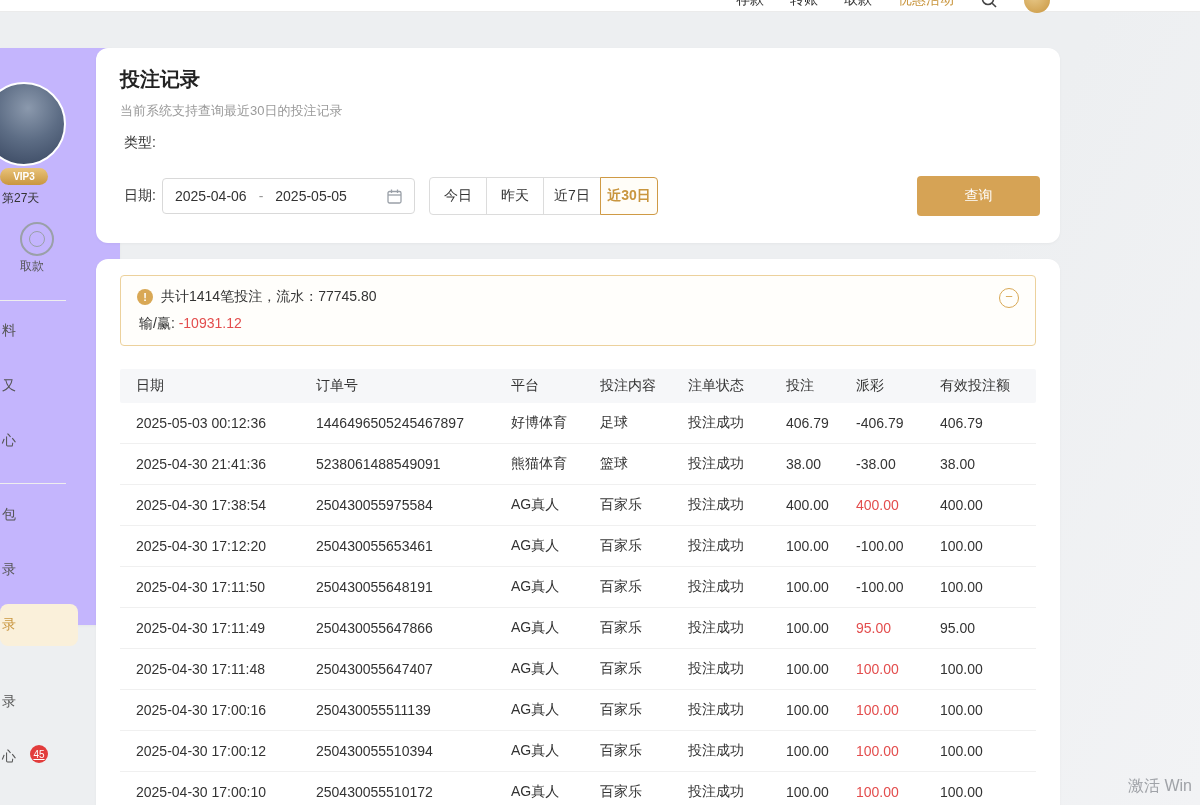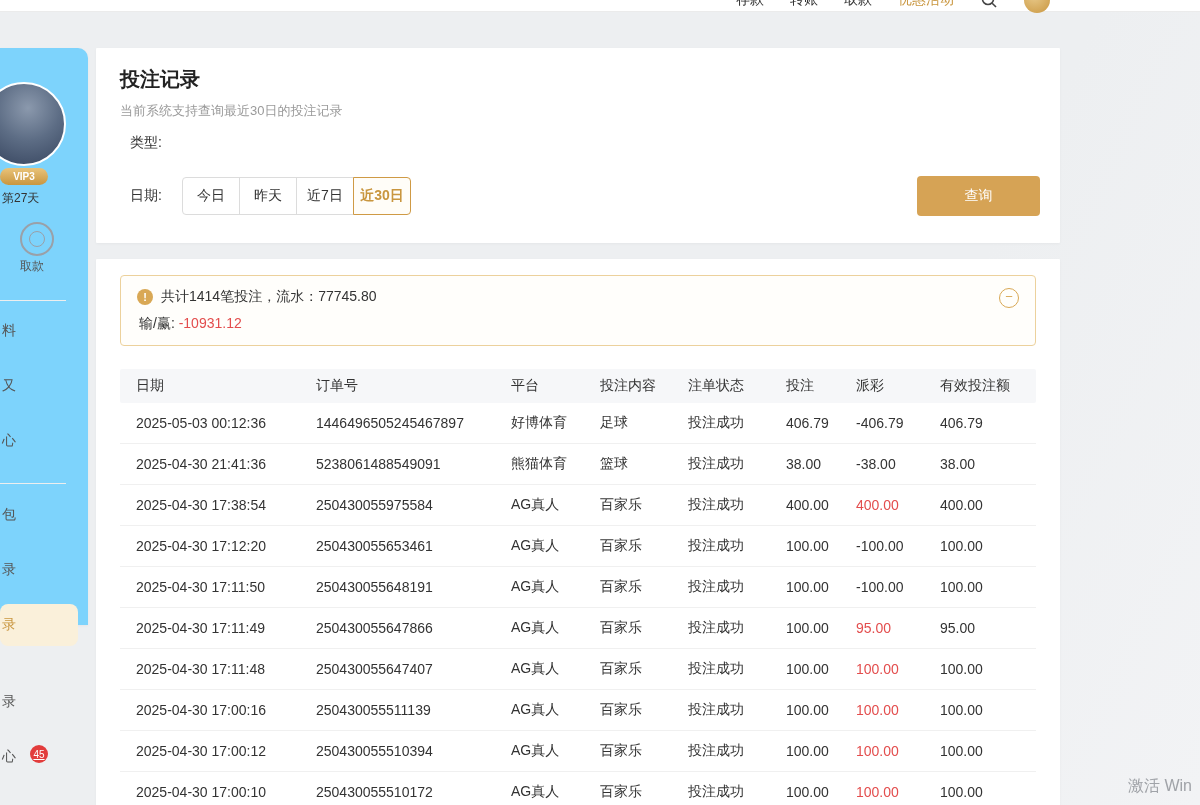--- a/index.html
+++ b/index.html
@@ -16,22 +16,23 @@
     display:flex;align-items:center;justify-content:flex-end;
     gap:26px;padding-right:150px;box-sizing:border-box;
   }
   .topbar .nav-item{font-size:14px;color:#333;cursor:pointer;white-space:nowrap;}
   .topbar .nav-item.gold{color:#c9963f;}
   .topbar .avatar-sm{width:26px;height:26px;border-radius:50%;
     background:radial-gradient(circle at 40% 35%,#e8c98a,#c9963f);}
   
   .sidebar{
     position:absolute;left:0;top:48px;width:88px;height:577px;
-    background:#7dd3fc;border-top-right-radius:10px;
+    background:#c4b5fd;border-top-right-radius:10px;
     box-shadow:0 1px 3px rgba(0,0,0,.04);
+    padding-left:32px;
   }
   .avatar-big{
     position:absolute;left:-18px;top:34px;width:80px;height:80px;border-radius:50%;
     background:radial-gradient(circle at 55% 30%,#8b99ad 0%,#5d6d85 45%,#32405a 100%);
     border:2px solid #fff;
   }
   .vip-badge{
     position:absolute;left:0;top:120px;width:48px;height:17px;border-radius:9px;
     background:linear-gradient(180deg,#e9c37a,#c9963f);color:#fff;
     font-size:10px;font-weight:bold;display:flex;align-items:center;justify-content:center;
@@ -49,26 +50,26 @@
     font-size:14px;color:#555;cursor:pointer;padding-left:2px;box-sizing:border-box;
   }
   .sb-item.active{
     background:#faf0da;border-radius:8px;color:#c9963f;height:42px;width:78px;
   }
   .sb-badge{
     position:absolute;left:30px;width:18px;height:18px;border-radius:50%;
     background:#e23c3c;color:#fff;font-size:10px;display:flex;align-items:center;justify-content:center;
   }
   
-  .card{position:absolute;background:#fff;border-radius:1px;box-shadow:0 1px 3px rgba(0,0,0,.04);}
+  .card{position:absolute;background:#fff;border-radius:12px;box-shadow:0 1px 3px rgba(0,0,0,.04);}
   .card.filters{left:96px;top:48px;width:964px;height:195px;box-sizing:border-box;padding:18px 0 0 0;}
   .card.results{left:96px;top:259px;width:964px;height:640px;box-sizing:border-box;}
   .page-title{font-size:20px;font-weight:bold;color:#222;margin:0 24px;}
   .page-subtitle{font-size:13px;color:#9a9a9a;margin:9px 24px 0;}
-  .filter-row{display:flex;align-items:center;margin:14px 20px 0 34px;}
+  .filter-row{display:flex;align-items:center;margin:14px 20px 0 22px;text-align:right;}
   .filter-row.second{margin-top:24px;}
   .f-label{font-size:14px;color:#333;width:38px;flex:none;}
   .select-box{
     width:255px;height:36px;border:1px solid #d9d9d9;border-radius:4px;margin-left:6px;
     display:flex;align-items:center;justify-content:space-between;
     padding:0 12px;box-sizing:border-box;font-size:14px;color:#333;cursor:pointer;background:#fff;
   }
   .chev{color:#b0b0b0;flex:none;display:flex;}
   .date-box{
     width:253px;height:36px;border:1px solid #d9d9d9;border-radius:4px;margin-left:6px;
@@ -158,20 +159,33 @@
 <div class="card filters">
   <div class="page-title">投注记录</div>
   <div class="page-subtitle">当前系统支持查询最近30日的投注记录</div>
 
   <div class="filter-row">
     <span class="f-label">类型:</span>
   </div>
 
   <div class="filter-row second">
     <span class="f-label">日期:</span>
+    <div class="date-box">
+      <span>2025-04-06</span>
+      <span class="date-sep">-</span>
+      <span>2025-05-05</span>
+      <span class="cal-icon">
+        <svg width="15" height="15" viewBox="0 0 15 15">
+            <rect x="1" y="2.5" width="13" height="11.5" rx="1.5" fill="none" stroke="#9aa0a8" stroke-width="1.3"></rect>
+            <line x1="4.5" y1="0.5" x2="4.5" y2="4" stroke="#9aa0a8" stroke-width="1.3"></line>
+            <line x1="10.5" y1="0.5" x2="10.5" y2="4" stroke="#9aa0a8" stroke-width="1.3"></line>
+            <line x1="1" y1="6" x2="14" y2="6" stroke="#9aa0a8" stroke-width="1.3"></line>
+          </svg>
+      </span>
+    </div>
     <div class="quick-group">
       <div class="qbtn">今日</div>
       <div class="qbtn">昨天</div>
       <div class="qbtn">近7日</div>
       <div class="qbtn active">近30日</div>
     </div>
     <div class="btn primary">查询</div>
   </div>
 </div>
 

